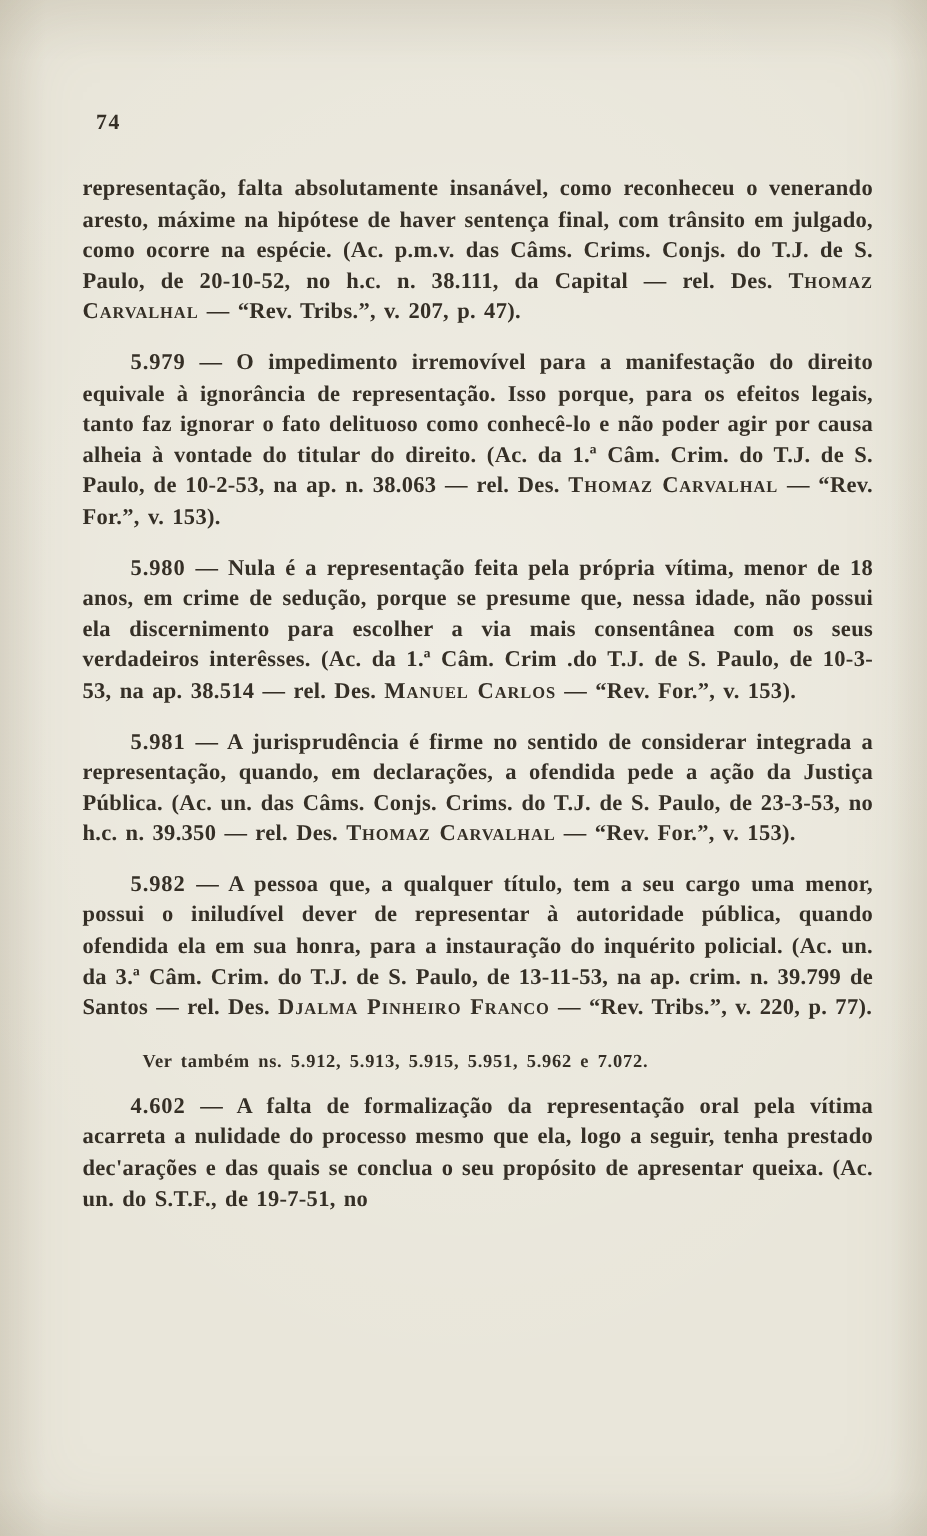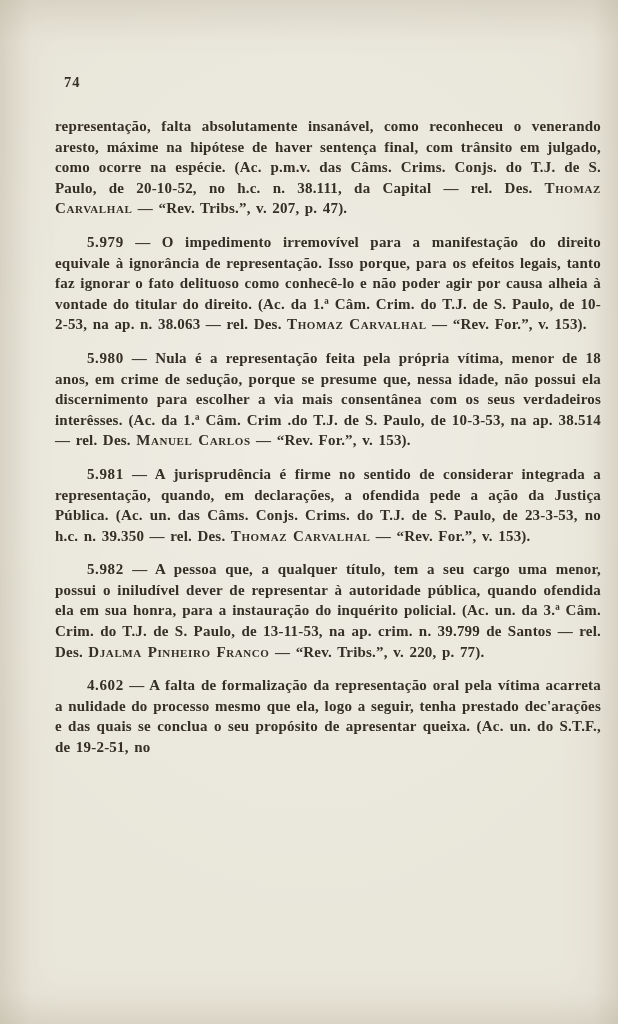--- a/index.html
+++ b/index.html
@@ -37,21 +37,21 @@
   .running-title {
     margin-left: 54px;
     font-size: 13.5px;
     font-weight: 600;
     font-variant: small-caps;
     letter-spacing: 1.6px;
     white-space: nowrap;
     color: #3a342a;
   }
   .page-body {
-    padding: 25px 17px 0 55px;
+    padding: 25px 36px 0 55px;
   }
   .para {
     margin: 13px 0 0 0;
     font-size: 15px;
     line-height: 20.6px;
     font-weight: 600;
     text-align: justify;
     letter-spacing: 0.2px;
     word-spacing: 1.5px;
   }
@@ -100,18 +100,19 @@
     <p class="para first"><span>representação, falta absolutamente insanável, como reconheceu o venerando aresto, máxime na hipótese de haver sentença final, com trânsito em julgado, como ocorre na espécie. (Ac. p.m.v. das Câms. Crims. Conjs. do T.J. de S. Paulo, de 20-10-52, no h.c. n. 38.111, da Capital — rel. Des. </span><span class="smallcaps">Thomaz Carvalhal</span><span> — “Rev. Tribs.”, v. 207, p. 47).</span></p>
 
     <p class="para indent"><span class="num">5.979</span><span> — O impedimento irremovível para a manifestação do direito equivale à ignorância de representação. Isso porque, para os efeitos legais, tanto faz ignorar o fato delituoso como conhecê-lo e não poder agir por causa alheia à vontade do titular do direito. (Ac. da 1.ª Câm. Crim. do T.J. de S. Paulo, de 10-2-53, na ap. n. 38.063 — rel. Des. </span><span class="smallcaps">Thomaz Carvalhal</span><span> — “Rev. For.”, v. 153).</span></p>
 
     <p class="para indent"><span class="num">5.980</span><span> — Nula é a representação feita pela própria vítima, menor de 18 anos, em crime de sedução, porque se presume que, nessa idade, não possui ela discernimento para escolher a via mais consentânea com os seus verdadeiros interêsses. (Ac. da 1.ª Câm. Crim .do T.J. de S. Paulo, de 10-3-53, na ap. 38.514 — rel. Des. </span><span class="smallcaps">Manuel Carlos</span><span> — “Rev. For.”, v. 153).</span></p>
 
     <p class="para indent"><span class="num">5.981</span><span> — A jurisprudência é firme no sentido de considerar integrada a representação, quando, em declarações, a ofendida pede a ação da Justiça Pública. (Ac. un. das Câms. Conjs. Crims. do T.J. de S. Paulo, de 23-3-53, no h.c. n. 39.350 — rel. Des. </span><span class="smallcaps">Thomaz Carvalhal</span><span> — “Rev. For.”, v. 153).</span></p>
 
     <p class="para indent"><span class="num">5.982</span><span> — A pessoa que, a qualquer título, tem a seu cargo uma menor, possui o iniludível dever de representar à autoridade pública, quando ofendida ela em sua honra, para a instauração do inquérito policial. (Ac. un. da 3.ª Câm. Crim. do T.J. de S. Paulo, de 13-11-53, na ap. crim. n. 39.799 de Santos — rel. Des. </span><span class="smallcaps">Djalma Pinheiro Franco</span><span> — “Rev. Tribs.”, v. 220, p. 77).</span></p>
 
+    <p class="see-also">Ver também ns. 5.912, 5.913, 5.915, 5.951, 5.962 e 7.072.</p>
 
 
-    <p class="para indent"><span class="num">4.602</span><span> — A falta de formalização da representação oral pela vítima acarreta a nulidade do processo mesmo que ela, logo a seguir, tenha prestado dec'arações e das quais se conclua o seu propósito de apresentar queixa. (Ac. un. do S.T.F., de 19-2-51, no</span></p>
+    <p class="para indent"><span class="num">4.602</span><span> — A falta de formalização da representação oral pela vítima acarreta a nulidade do processo mesmo que ela, logo a seguir, tenha prestado dec'arações e das quais se conclua o seu propósito de apresentar queixa. (Ac. un. do S.T.F., de 19-7-51, no</span></p>
 
   </main>
 </div>
 
 </body></html>

